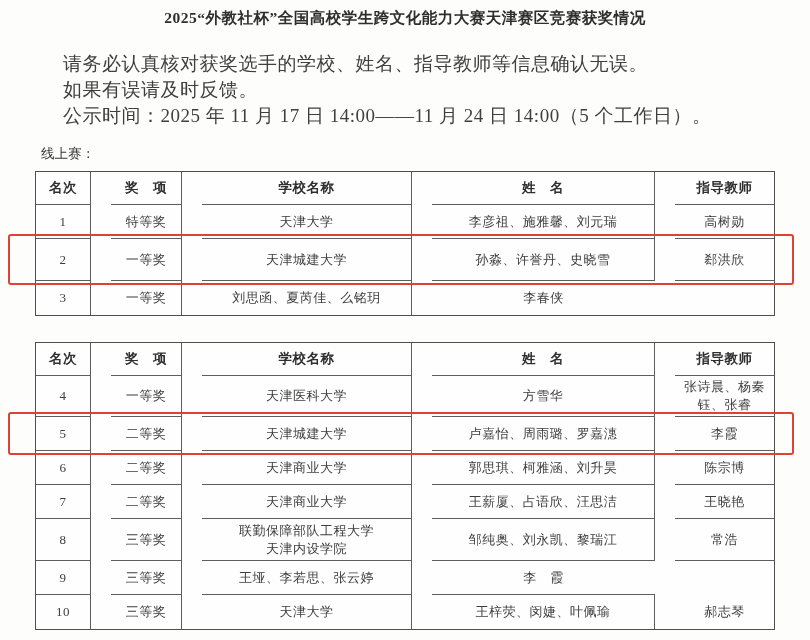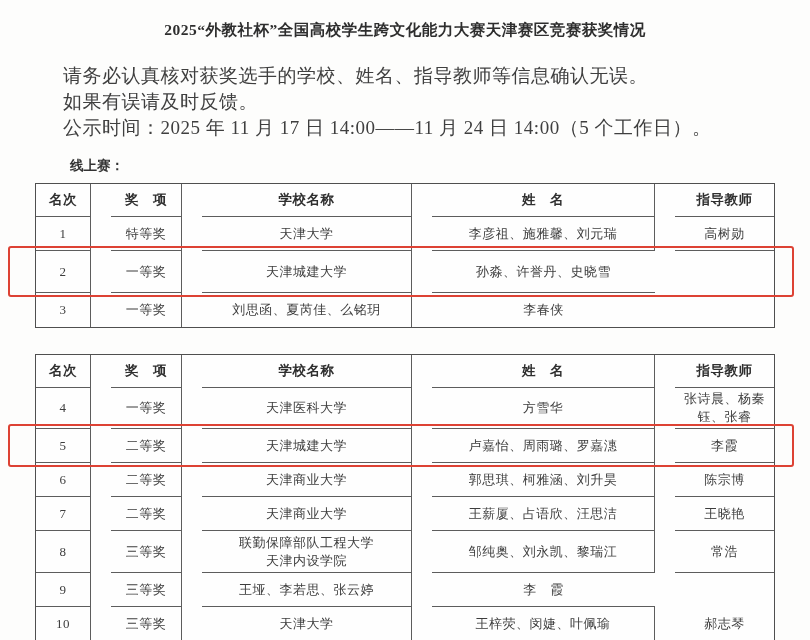--- a/index.html
+++ b/index.html
@@ -3,43 +3,43 @@
 <meta charset="utf-8">
 <style>
   * { box-sizing: border-box; margin: 0; padding: 0; }
   html, body {
     width: 810px; height: 640px;
     background: #fdfdfc;
     font-family: "Liberation Serif", "DejaVu Serif", serif;
     color: #3b3b3b;
     overflow: hidden;
   }
-  .page { width: 810px; height: 640px; position: relative; padding-top: 20px; }
+  .page { width: 810px; height: 640px; position: relative; padding-top: 8px; }
 
   .doc-title {
     text-align: center;
     font-size: 15.5px;
     font-weight: bold;
     color: #2e2e2e;
     letter-spacing: 0.5px;
     margin-bottom: 22px;
   }
 
   .notice { margin-left: 63px; margin-right: 40px; }
   .notice-line {
     font-size: 19px;
     line-height: 26px;
     color: #3f3f3f;
     letter-spacing: 0.5px;
   }
 
   .section-label {
-    margin: 16px 0 8px 70px;
+    margin: 16px 0 8px 41px;
     font-size: 13.5px;
-    font-weight: bold;
+    font-weight: normal;
     color: #333;
   }
 
   .award-table {
     width: 740px;
     margin-left: 35px;
     border: 1.6px solid #4f4f4f;
     background: #fefefe;
   }
   .award-table + .award-table-spacer { height: 26px; }
@@ -115,20 +115,21 @@
       <div class="t-cell">特等奖</div>
       <div class="t-cell">天津大学</div>
       <div class="t-cell">李彦祖、施雅馨、刘元瑞</div>
       <div class="t-cell">高树勋</div>
     </div>
     <div class="t-row tall highlighted">
       <div class="t-cell">2</div>
       <div class="t-cell">一等奖</div>
       <div class="t-cell">天津城建大学</div>
       <div class="t-cell">孙淼、许誉丹、史晓雪</div>
+      <div class="t-cell">郄洪欣</div>
     </div>
     <div class="t-row">
       <div class="t-cell">3</div>
       <div class="t-cell">一等奖</div>
       <div class="t-cell">刘思函、夏芮佳、么铭玥</div>
       <div class="t-cell">李春侠</div>
     </div>
   </div>
 
   <div class="award-table-spacer"></div>

